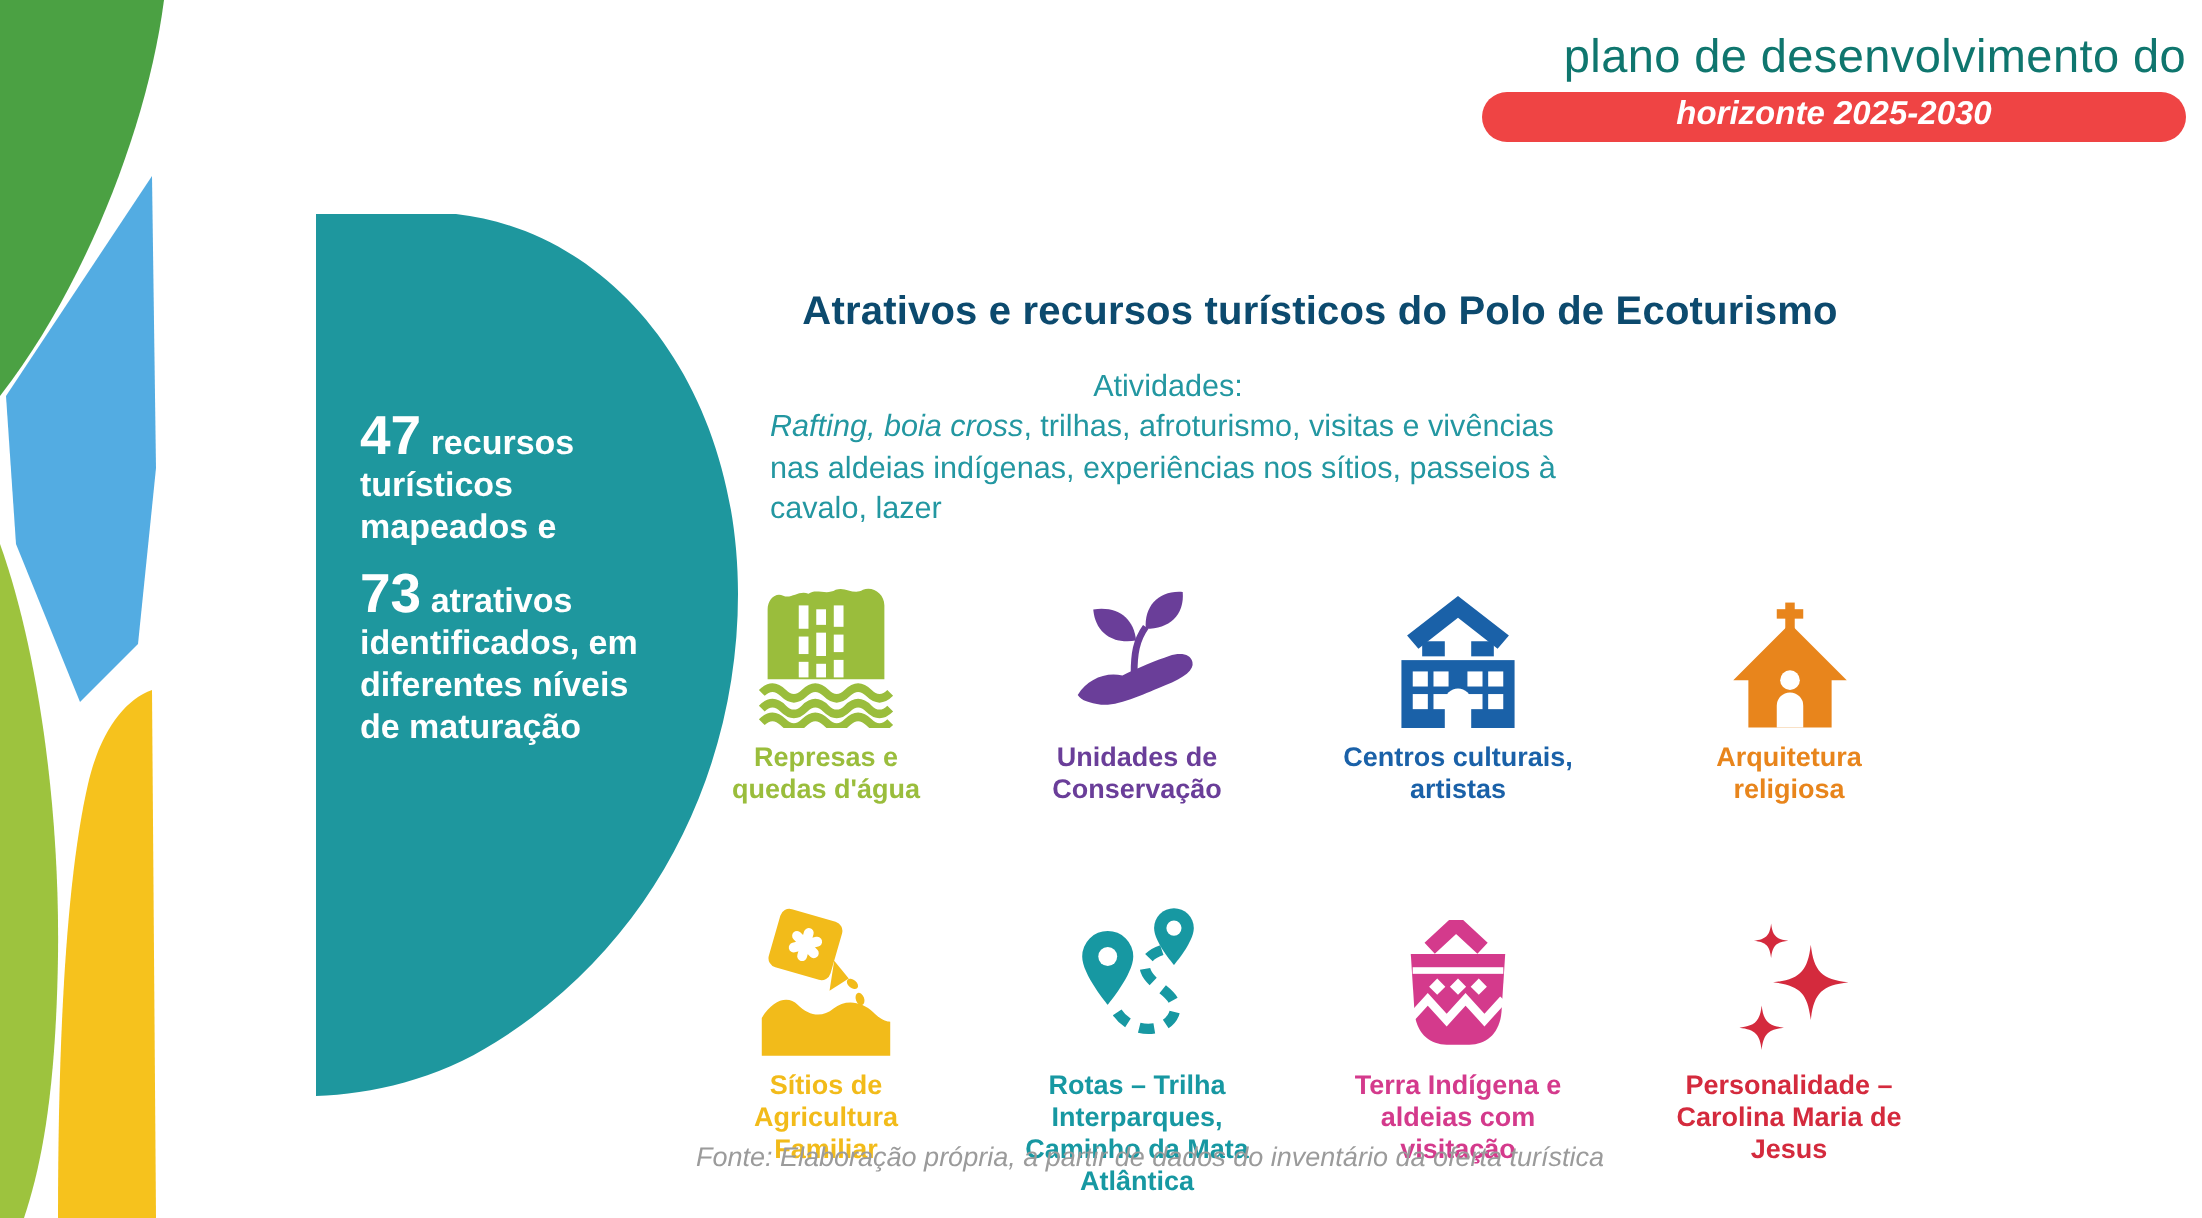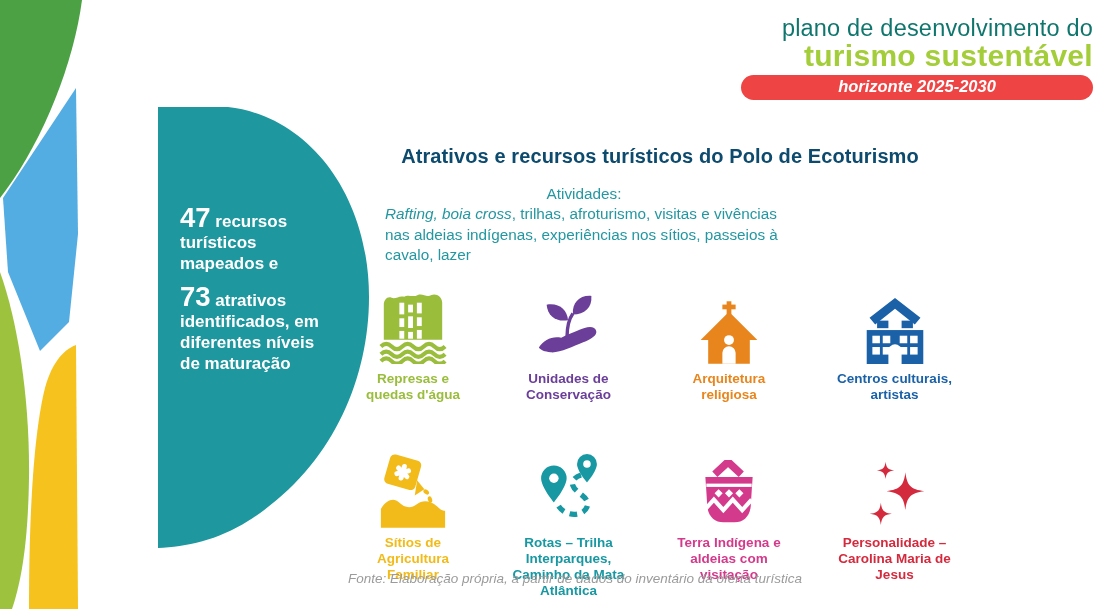--- a/index.html
+++ b/index.html
@@ -43,21 +43,20 @@
 <svg class="bg-svg" viewBox="0 0 1101 609">
   <path d="M0,0 L82,0 C74,62 44,138 6,190 L0,198 Z" fill="#4ba143"></path>
   <path d="M76,88 L78,234 L69,322 L40,351 L8,272 L3,198 Z" fill="#53ace2"></path>
   <path d="M0,272 C18,322 30,400 29,478 C28,545 21,582 12,609 L0,609 Z" fill="#9dc33e"></path>
   <path d="M76,345 C62,350 50,366 44,392 C33,440 29,520 29,609 L78,609 Z" fill="#f6c21d"></path>
   <path d="M158,107 L228,107 C308,116 369,194 369,297 C369,384 328,471 248,521 C218,540 186,547 158,548 Z" fill="#1e979e"></path>
 </svg>
 
 <div class="brand">
   <div class="brand-line1" style="color: #0f766e;">plano de desenvolvimento do</div>
-  <div class="brand-line2" style="color: rgb(164, 205, 58);">turismo sustentável</div>
   <div class="brand-badge" style="background: #ef4444;">horizonte 2025-2030</div>
 </div>
 
 <div class="stats">
   <p><span class="big">47</span><span> recursos turísticos mapeados e</span></p>
   <p><span class="big">73</span><span> atrativos identificados, em diferentes níveis de maturação</span></p>
 </div>
 
 <div class="main-title" style="color: #0c4a6e;">Atrativos e recursos turísticos do Polo de Ecoturismo</div>
 
@@ -98,35 +97,20 @@
       <svg viewBox="0 0 72 72" width="70" height="70">
         <path fill="none" stroke="currentColor" stroke-width="3.5" d="M34,44 C34,34 35,27 40,20"></path>
         <path fill="currentColor" d="M35,27 C23,29 14,23 13,11 C26,9 34,16 35,27 Z"></path>
         <path fill="currentColor" d="M40,21 C39,9 47,1 59,2 C60,14 52,21 40,21 Z"></path>
         <path fill="currentColor" d="M5,55 C10,47 19,43 28,45 C36,41 46,37 52,35 C58,33 63,34 64,38 C65,42 60,46 50,50 C40,54 26,61 17,60 C11,59 7,58 5,55 Z"></path>
       </svg>
     </div>
     <div class="label">Unidades de Conservação</div>
   </div>
 
-  <div class="cell" style="color: rgb(232, 133, 28);">
-    <div class="icon-box">
-      <svg viewBox="0 0 74 66" width="70" height="63">
-        <g fill="currentColor">
-          <rect x="34.5" y="0" width="5" height="14"></rect>
-          <rect x="30" y="3.5" width="14" height="5"></rect>
-          <path d="M37,11 L67,41 L59,41 L59,66 L15,66 L15,41 L7,41 Z"></path>
-        </g>
-        <circle cx="37" cy="41" r="5.2" fill="#fff"></circle>
-        <path fill="#fff" d="M30,66 v-11.5 a7,7 0 0 1 14,0 V66 Z"></path>
-      </svg>
-    </div>
-    <div class="label">Arquitetura religiosa</div>
-  </div>
-
   <div class="cell" style="color: rgb(26, 97, 168);">
     <div class="icon-box">
       <svg viewBox="0 0 76 70" width="72" height="66">
         <g fill="currentColor">
           <path d="M38,0 L65,21 L59,28 L38,11.5 L17,28 L11,21 Z"></path>
           <rect x="19" y="24" width="12" height="8"></rect>
           <rect x="45" y="24" width="12" height="8"></rect>
           <rect x="8" y="34" width="60" height="36"></rect>
         </g>
         <g fill="#fff">
@@ -138,20 +122,35 @@
             <rect x="54" y="40" width="8" height="8"></rect>
           <rect x="43" y="52" width="8" height="8"></rect>
             <rect x="54" y="52" width="8" height="8"></rect>
           <path d="M31,70 V56 a7,7 0 0 1 14,0 V70 Z"></path>
         </g>
       </svg>
     </div>
     <div class="label">Centros culturais, artistas</div>
   </div>
 
+  <div class="cell" style="color: rgb(232, 133, 28);">
+    <div class="icon-box">
+      <svg viewBox="0 0 74 66" width="70" height="63">
+        <g fill="currentColor">
+          <rect x="34.5" y="0" width="5" height="14"></rect>
+          <rect x="30" y="3.5" width="14" height="5"></rect>
+          <path d="M37,11 L67,41 L59,41 L59,66 L15,66 L15,41 L7,41 Z"></path>
+        </g>
+        <circle cx="37" cy="41" r="5.2" fill="#fff"></circle>
+        <path fill="#fff" d="M30,66 v-11.5 a7,7 0 0 1 14,0 V66 Z"></path>
+      </svg>
+    </div>
+    <div class="label">Arquitetura religiosa</div>
+  </div>
+
   <div class="cell" style="color: rgb(242, 187, 26);">
     <div class="icon-box">
       <svg viewBox="0 0 72 78" width="68" height="74">
         <g transform="rotate(16 28 20)">
           <rect x="8" y="4" width="34" height="32" rx="5" fill="currentColor"></rect>
           <g transform="translate(25,20)" fill="#fff">
             <rect x="-2.6" y="-9" width="5.2" height="18" rx="2.6"></rect>
             <rect x="-2.6" y="-9" width="5.2" height="18" rx="2.6" transform="rotate(60)"></rect>
             <rect x="-2.6" y="-9" width="5.2" height="18" rx="2.6" transform="rotate(120)"></rect>
           </g>

